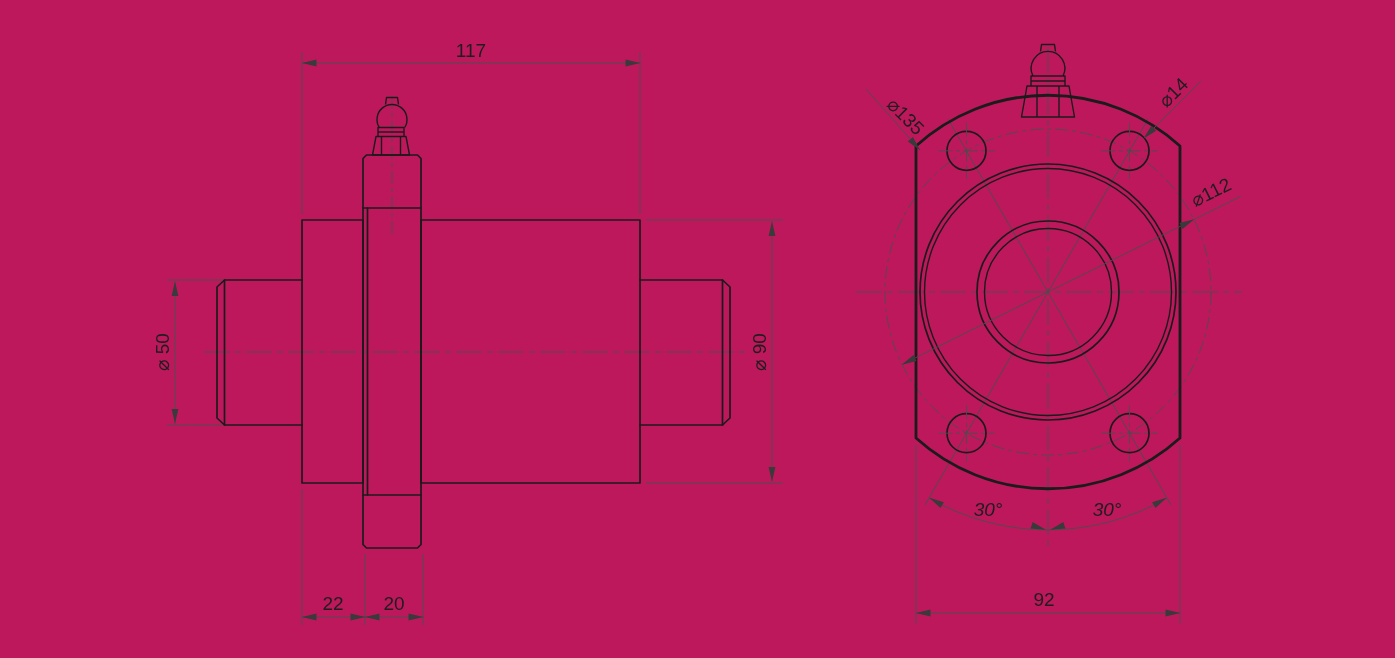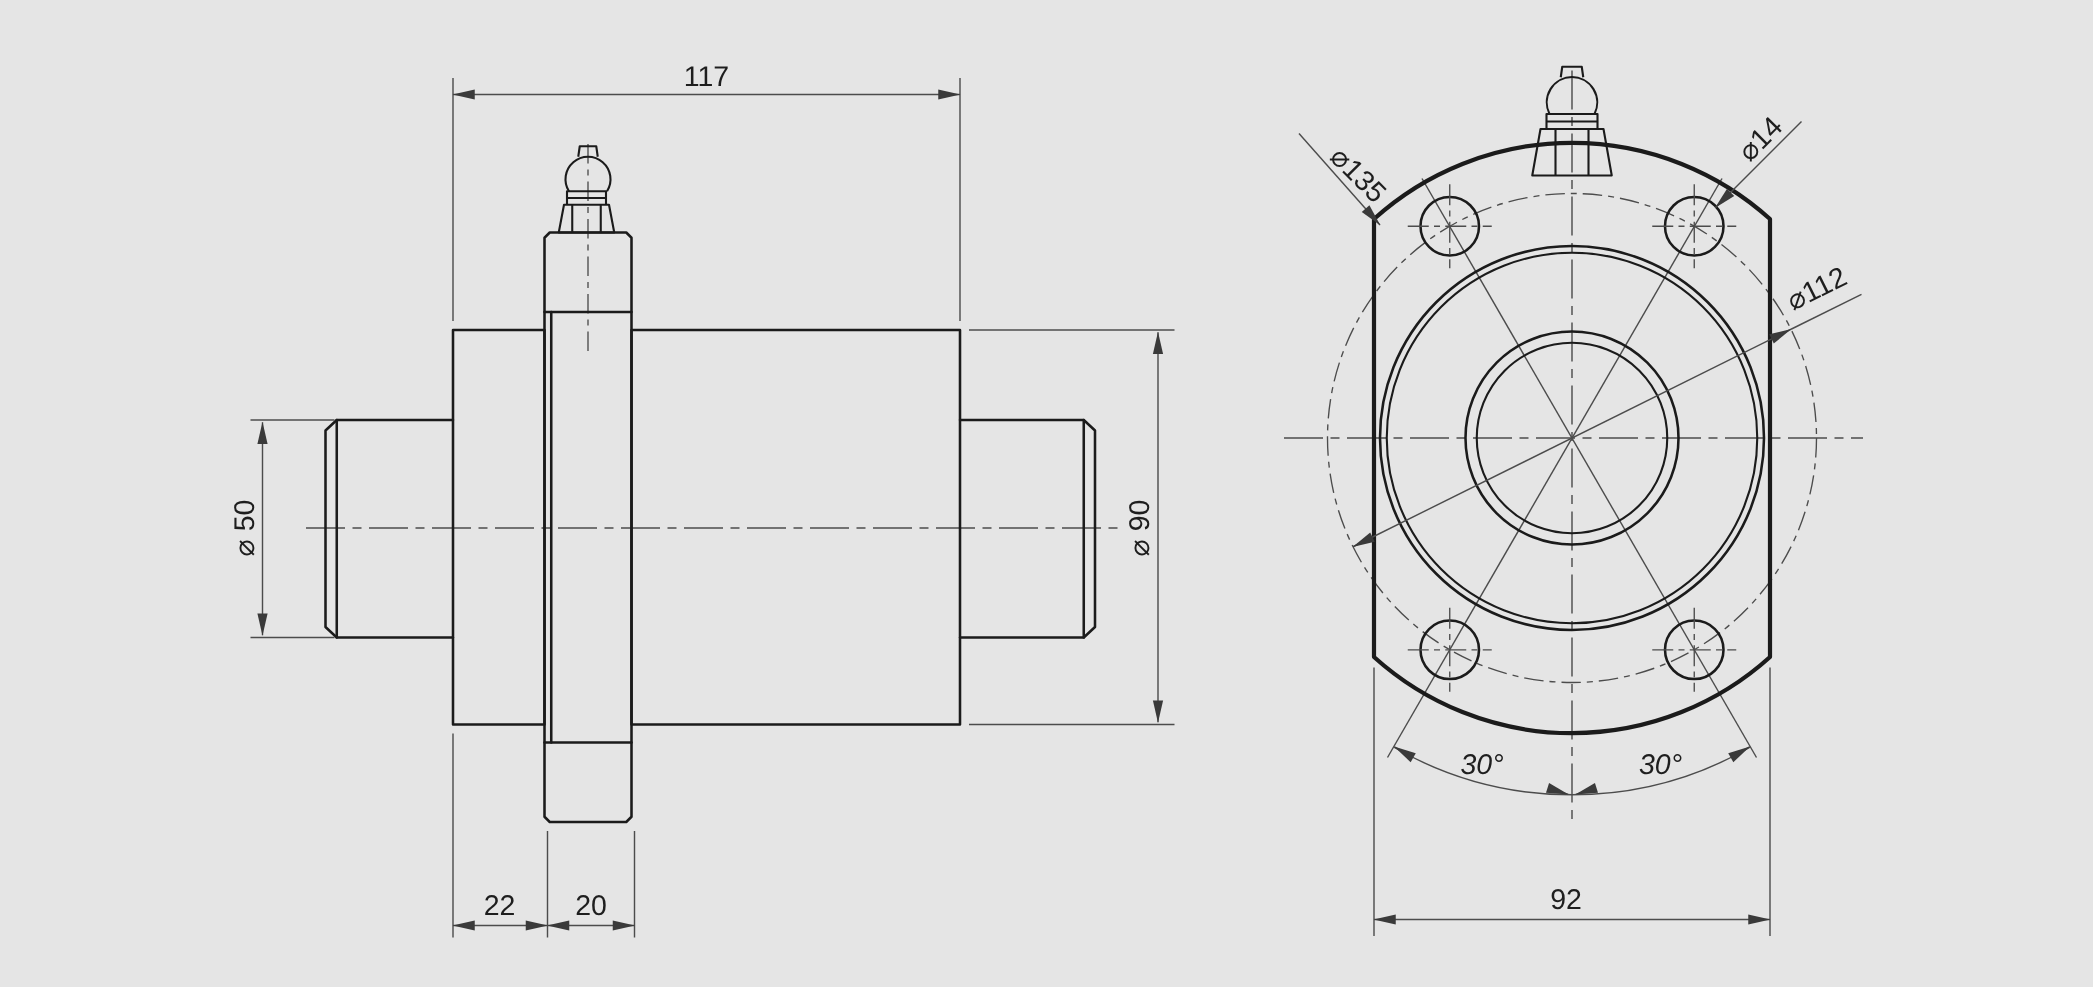--- a/index.html
+++ b/index.html
@@ -1,16 +1,16 @@
 <!DOCTYPE html>
 <html><head>
 <meta charset="utf-8">
 <style>
   html,body{margin:0;padding:0;background:#ffffff;}
-  .canvas{position:relative;width:1395px;height:658px;background:#e5e5e5;overflow:hidden;
+  .canvas{position:relative;width:1395px;height:658px;background:#be185d;overflow:hidden;
           font-family:"Liberation Sans","DejaVu Sans",sans-serif;}
   svg{display:block}
   .outline{stroke:#1b1b1b;stroke-width:1.7;fill:none;stroke-linejoin:round;stroke-linecap:round;}
   .outline-thick{stroke:#1b1b1b;stroke-width:2.8;fill:none;stroke-linejoin:round;}
   .thin{stroke:#1b1b1b;stroke-width:1.4;fill:none;stroke-linejoin:round;}
   .dim{stroke:#4c4c4c;stroke-width:.95;fill:none;}
   .cl{stroke:#4c4c4c;stroke-width:.95;fill:none;stroke-dasharray:26 5 6 5;}
   .cl2{stroke:#4c4c4c;stroke-width:.9;fill:none;stroke-dasharray:13 4 4 4;}
   .cross{stroke:#4c4c4c;stroke-width:.9;fill:none;stroke-dasharray:14 3.5 4 3.5;}
   text{fill:#1e1e1e;font-size:19px;font-family:"Liberation Sans","DejaVu Sans",sans-serif;}

